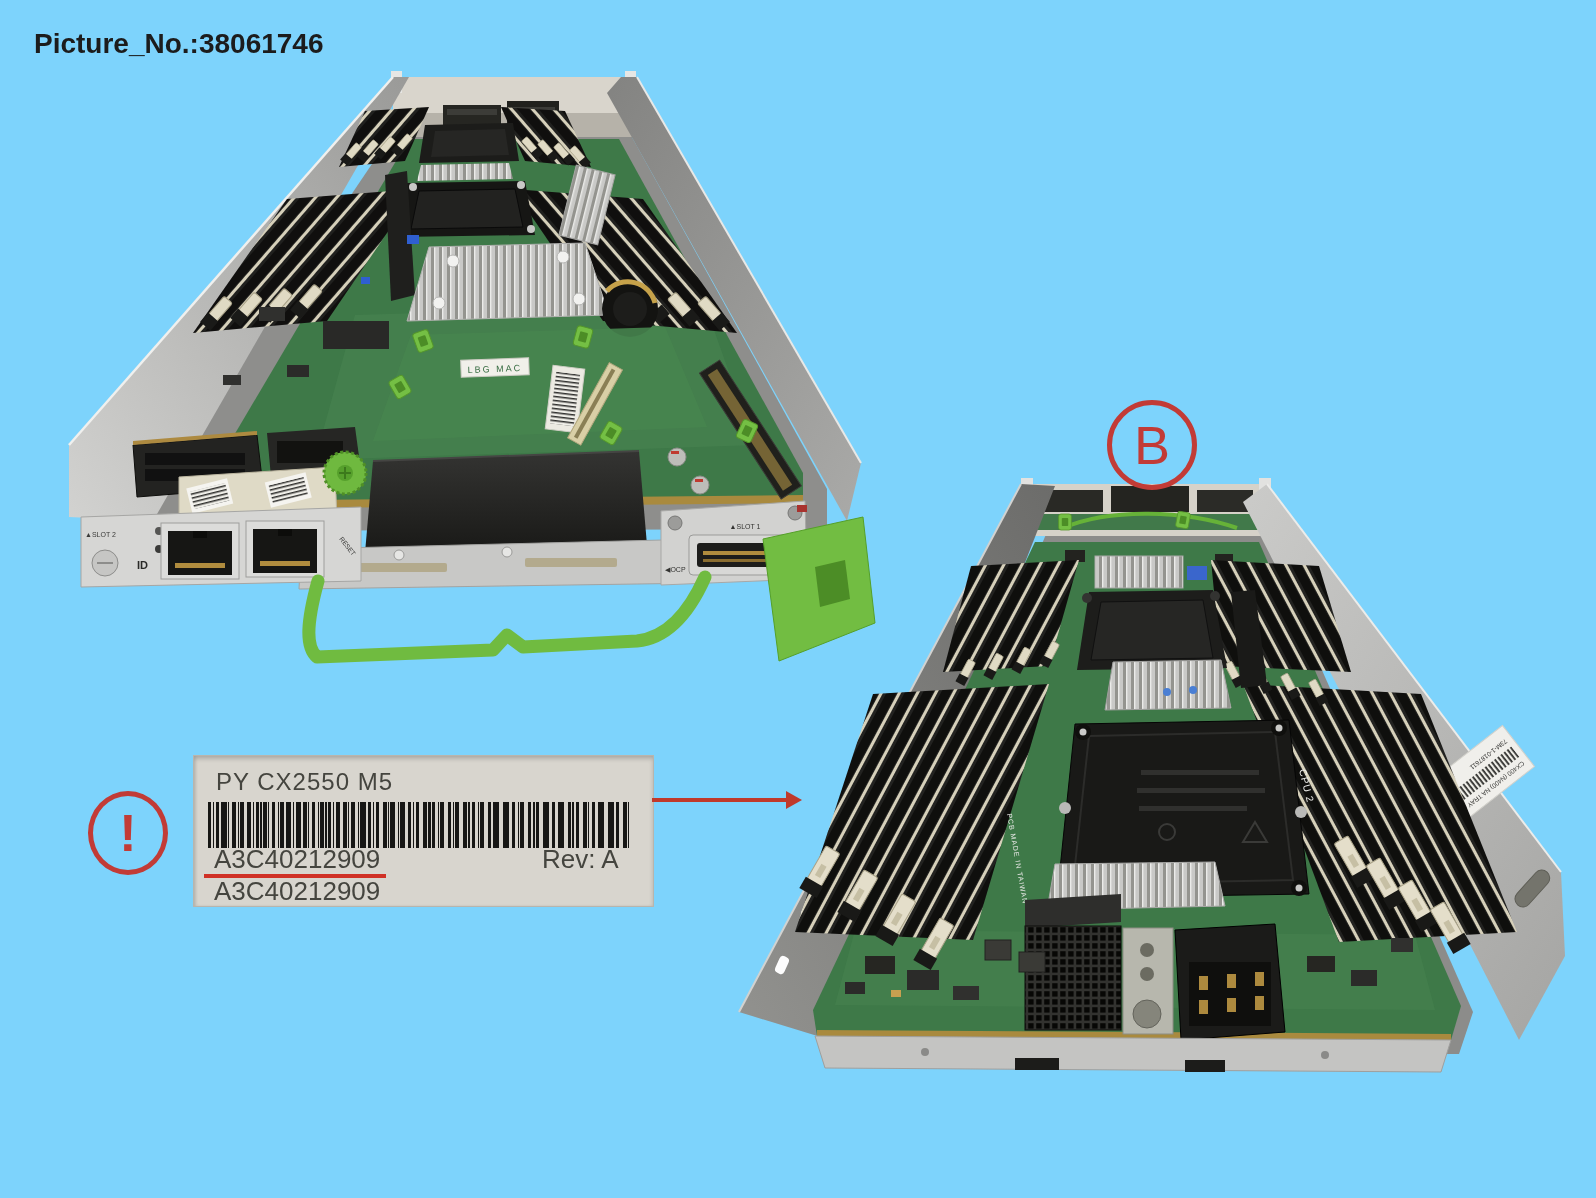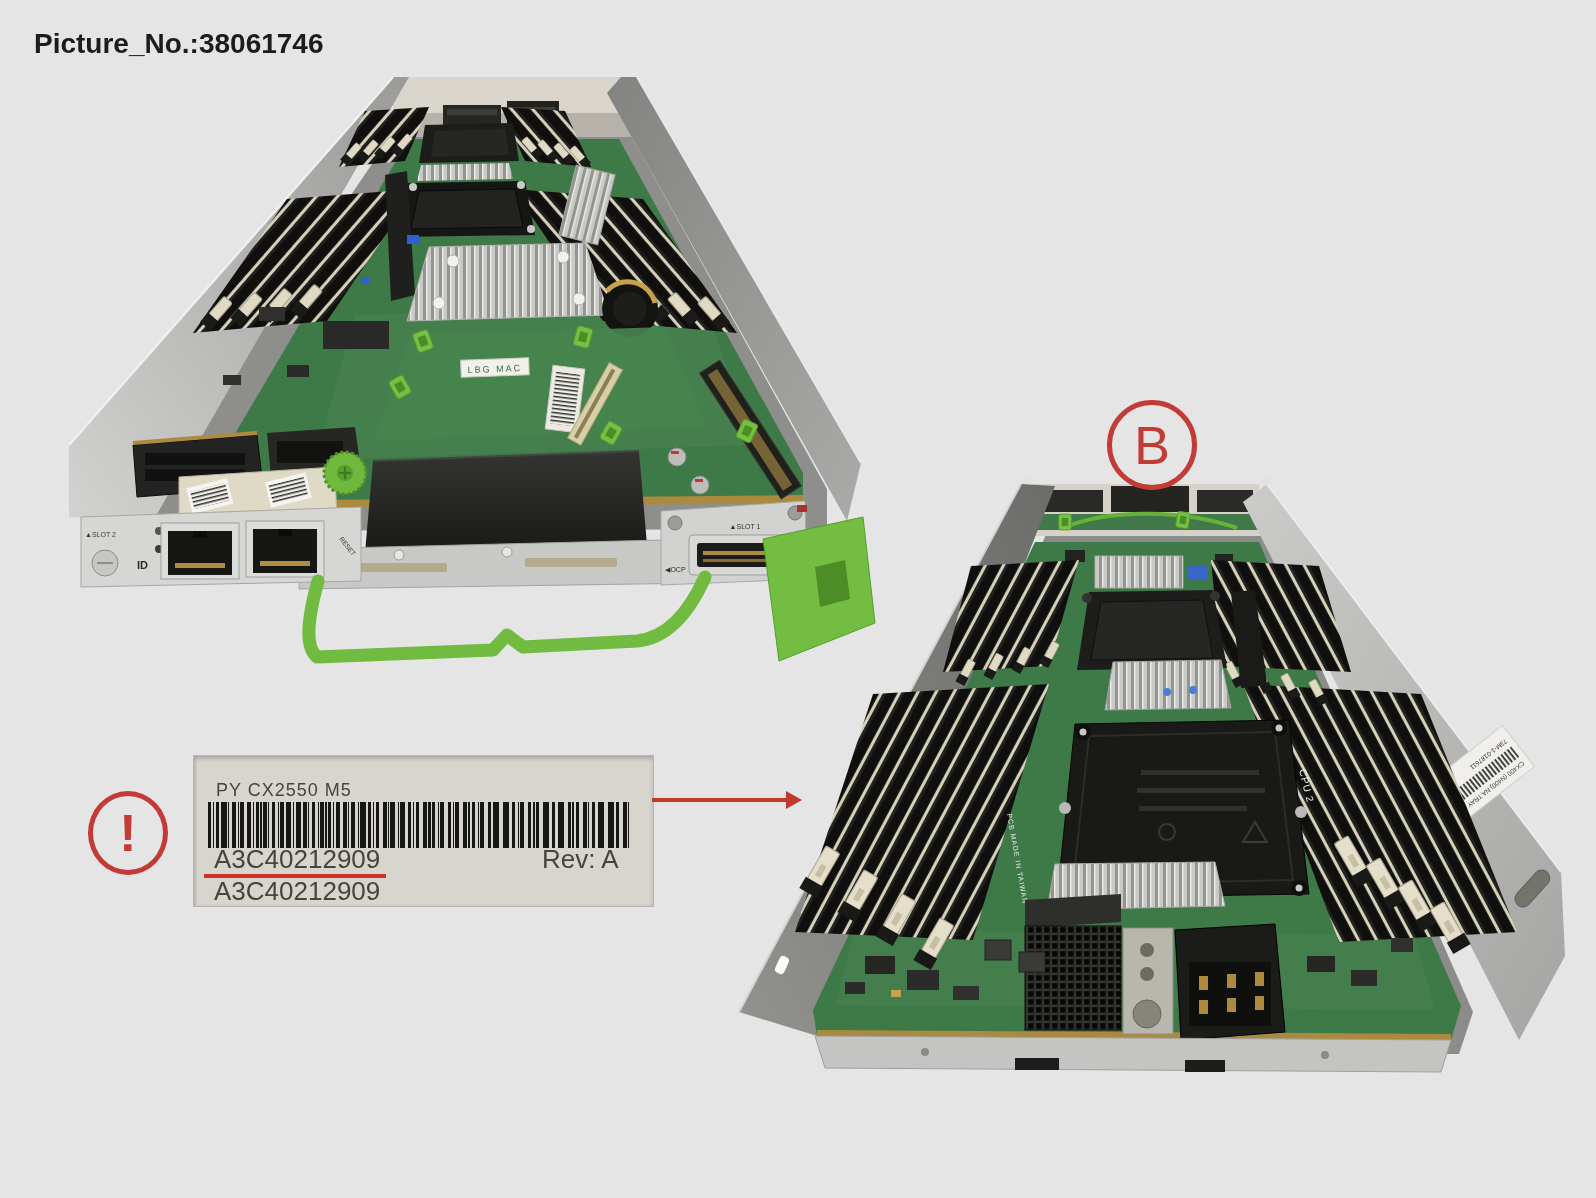--- a/index.html
+++ b/index.html
@@ -1,24 +1,24 @@
 <!DOCTYPE html>
 <html><head>
 <meta charset="utf-8">
 <style>
   html,body{margin:0;padding:0;background:#ffffff;}
-  #canvas{position:relative;width:1596px;height:1198px;background:#e5e5e5;overflow:hidden;
+  #canvas{position:relative;width:1596px;height:1198px;background:#7dd3fc;overflow:hidden;
           font-family:"Liberation Sans",sans-serif;}
   #picture-no{position:absolute;left:34px;top:28px;font-size:28px;font-weight:bold;color:#1c1c1c;letter-spacing:0px;}
   #photo-svg{position:absolute;left:0;top:0;}
 
   
   #part-label{position:absolute;left:193px;top:755px;width:459px;height:150px;background:#d8d5ce;
               border:1px solid #b8b5ad;box-shadow:inset 0 3px 4px rgba(0,0,0,.18), inset 2px 0 3px rgba(0,0,0,.08);}
-  #part-label .product{position:absolute;left:22px;top:24px;font-size:18px;color:#45453f;letter-spacing:1px;}
+  #part-label .product{position:absolute;left:22px;top:12px;font-size:24px;color:#45453f;letter-spacing:1px;}
   #part-label .barcode{position:absolute;left:14px;top:46px;width:424px;height:46px;
       background-image:
         repeating-linear-gradient(90deg,#171715 0 3px,rgba(0,0,0,0) 3px 8px),
         repeating-linear-gradient(90deg,#171715 0 2px,rgba(0,0,0,0) 2px 13px),
         repeating-linear-gradient(90deg,#171715 0 1px,rgba(0,0,0,0) 1px 5px);}
   #part-label .pn{position:absolute;left:20px;top:88px;font-size:26px;color:#45453f;}
   #part-label .underline{position:absolute;left:10px;top:118px;width:182px;height:4px;background:#d03126;}
   #part-label .rev{position:absolute;left:348px;top:88px;font-size:26px;color:#45453f;}
   #part-label .pn2{position:absolute;left:20px;top:120px;font-size:26px;color:#45453f;}
 

